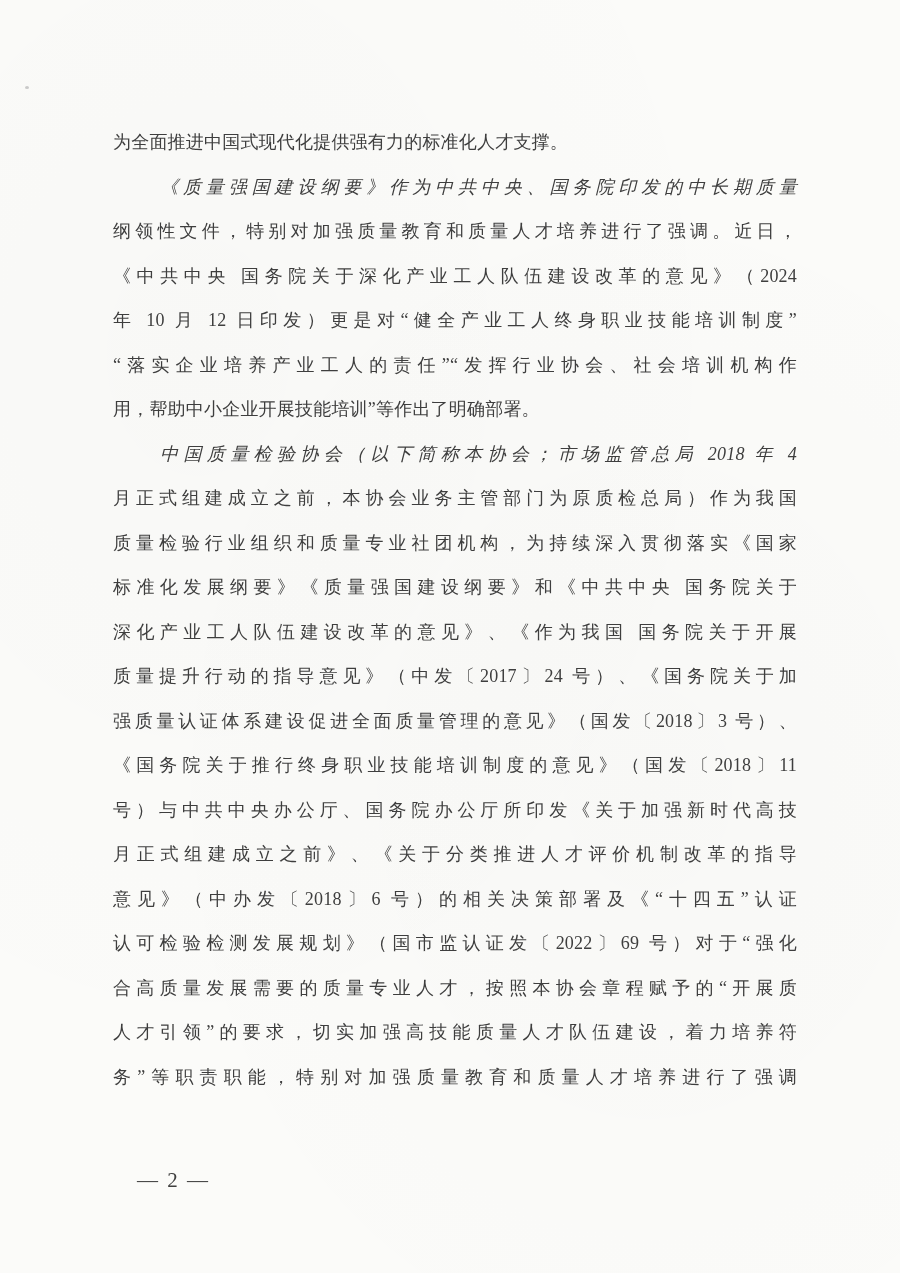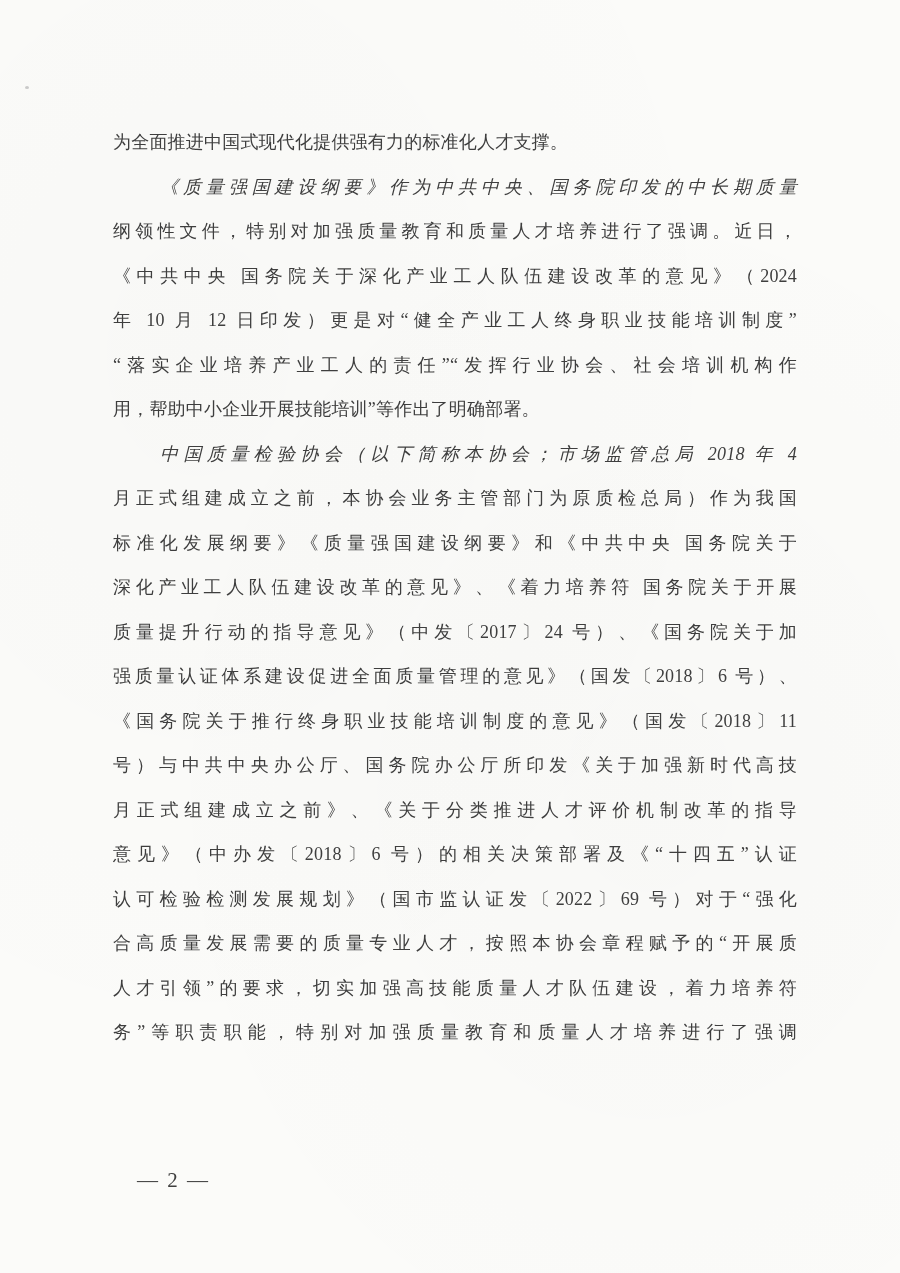--- a/index.html
+++ b/index.html
@@ -74,24 +74,25 @@
   <div class="text-block">
     <div class="line short">为全面推进中国式现代化提供强有力的标准化人才支撑。</div>
     <div class="line indent">《质量强国建设纲要》作为中共中央、国务院印发的中长期质量</div>
     <div class="line">纲领性文件，特别对加强质量教育和质量人才培养进行了强调。近日，</div>
     <div class="line">《中共中央 国务院关于深化产业工人队伍建设改革的意见》（2024</div>
     <div class="line">年 10 月 12 日印发）更是对“健全产业工人终身职业技能培训制度”</div>
     <div class="line">“落实企业培养产业工人的责任”“发挥行业协会、社会培训机构作</div>
     <div class="line short">用，帮助中小企业开展技能培训”等作出了明确部署。</div>
     <div class="line indent">中国质量检验协会（以下简称本协会；市场监管总局 2018 年 4</div>
     <div class="line">月正式组建成立之前，本协会业务主管部门为原质检总局）作为我国</div>
+    <div class="line">质量检验行业组织和质量专业社团机构，为持续深入贯彻落实《国家</div>
     <div class="line">标准化发展纲要》《质量强国建设纲要》和《中共中央 国务院关于</div>
-    <div class="line">深化产业工人队伍建设改革的意见》、《着力培养符 国务院关于开展</div>
+    <div class="line">深化产业工人队伍建设改革的意见》、《作为我国 国务院关于开展</div>
     <div class="line">质量提升行动的指导意见》（中发〔2017〕24 号）、《国务院关于加</div>
-    <div class="line">强质量认证体系建设促进全面质量管理的意见》（国发〔2018〕6 号）、</div>
+    <div class="line">强质量认证体系建设促进全面质量管理的意见》（国发〔2018〕3 号）、</div>
     <div class="line">《国务院关于推行终身职业技能培训制度的意见》（国发〔2018〕11</div>
     <div class="line">号）与中共中央办公厅、国务院办公厅所印发《关于加强新时代高技</div>
     <div class="line">月正式组建成立之前》、《关于分类推进人才评价机制改革的指导</div>
     <div class="line">意见》（中办发〔2018〕6 号）的相关决策部署及《“十四五”认证</div>
     <div class="line">认可检验检测发展规划》（国市监认证发〔2022〕69 号）对于“强化</div>
     <div class="line">合高质量发展需要的质量专业人才，按照本协会章程赋予的“开展质</div>
     <div class="line">人才引领”的要求，切实加强高技能质量人才队伍建设，着力培养符</div>
     <div class="line">务”等职责职能，特别对加强质量教育和质量人才培养进行了强调</div>
   </div>
 

